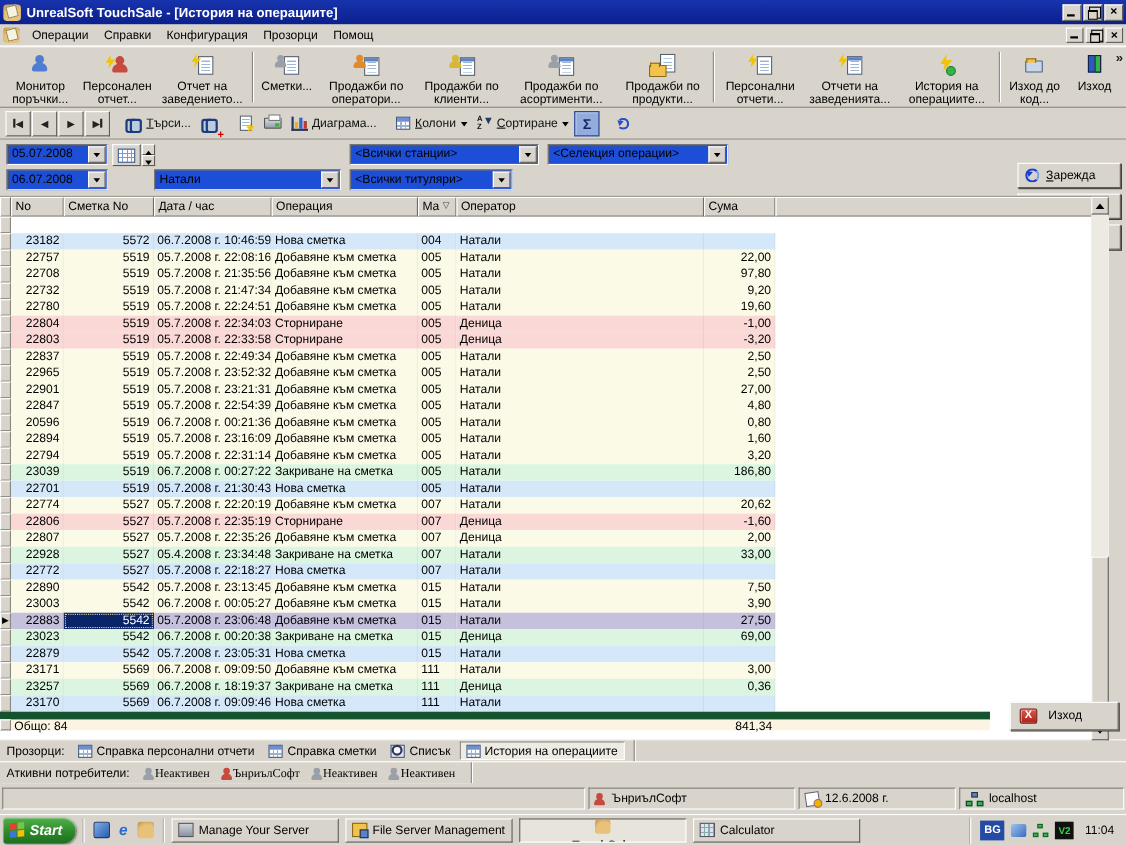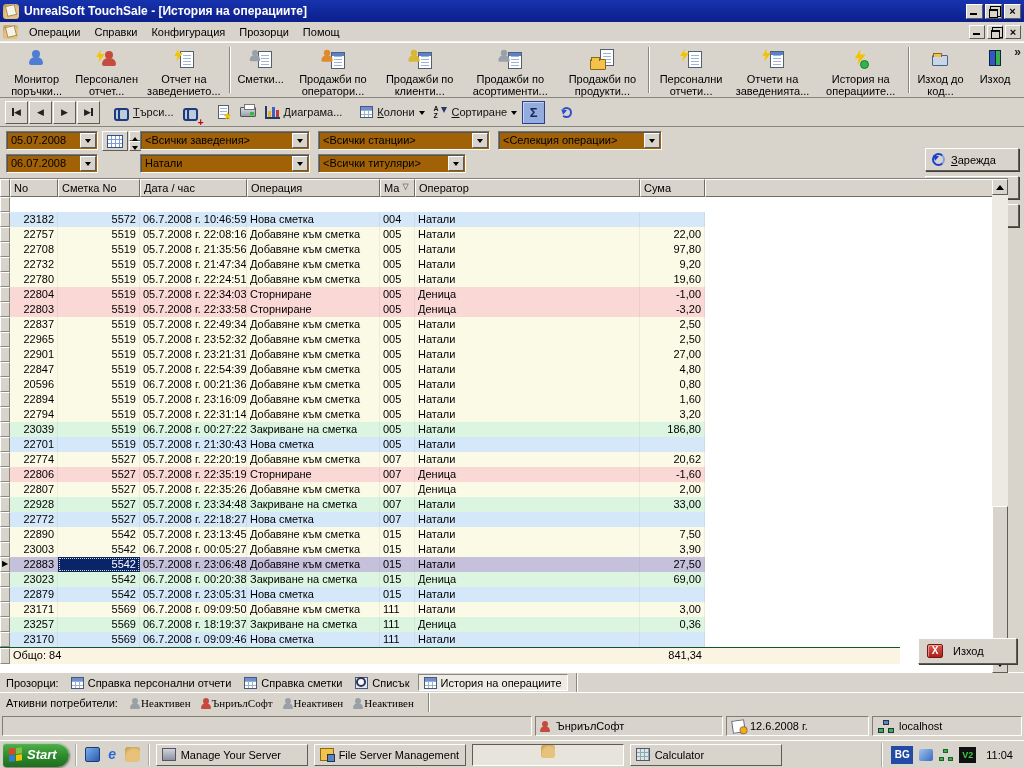--- a/index.html
+++ b/index.html
@@ -91,21 +91,21 @@
   .sortico { width:14px; height:14px; position:relative; font-size:7px; font-weight:bold; line-height:7px; }
   .sortico b { position:absolute; left:0; } .sortico b:nth-child(1){top:0} .sortico b:nth-child(2){top:7px}
   .sortico::after { content:""; position:absolute; right:1px; top:2px; border:3px solid transparent; border-top:6px solid #223a66; }
   .sigma-btn { background:#94abdd; border:1px solid #26408c; box-shadow:inset 1px 1px 0 #c6d4f2; font-weight:bold; font-size:13px; color:#10265e; }
   .rfr { width:11px; height:11px; border:2px solid #2a50c8; border-radius:50%; border-left-color:transparent; position:relative; }
   .rfr::after { content:""; position:absolute; left:-5px; top:-2px; border:3px solid transparent; border-right:5px solid #2a50c8; transform:rotate(40deg); }
   .darr { border:3px solid transparent; border-top:4px solid #000; margin-top:4px; }
 
   
   .work { position:relative; height:545px; background:#d8d4cc; }
-  .combo { position:absolute; height:19px; display:flex; align-items:stretch; background:#a16207; border:1px solid; border-color:#7b786f #fdfdfd #fdfdfd #7b786f; box-shadow:inset 1px 1px 0 #55534d; }
+  .combo { position:absolute; height:19px; display:flex; align-items:stretch; background:#1d4ed8; border:1px solid; border-color:#7b786f #fdfdfd #fdfdfd #7b786f; box-shadow:inset 1px 1px 0 #55534d; }
   .combo .val { flex:1; padding:2px 4px; white-space:nowrap; overflow:hidden; }
   .combo .drop { width:16px; display:flex; align-items:center; justify-content:center; margin:1px; background:#d8d4cc; border:1px solid; border-color:#fff #5f5c55 #5f5c55 #fff; }
   .combo .drop::after { content:""; border:3px solid transparent; border-top:4px solid #000; margin-top:4px; }
   .calbtn { position:absolute; width:26px; height:20px; display:flex; align-items:center; justify-content:center; }
   .calico { width:16px; height:13px; background:#fff; border:1px solid #33508a;
     background-image:repeating-linear-gradient(90deg, transparent 0 3px, #7b9bd2 3px 4px), repeating-linear-gradient(transparent 0 3px, #7b9bd2 3px 4px); }
   .spin { position:absolute; width:12px; height:20px; display:flex; flex-direction:column; }
   .spin b { flex:1; position:relative; background:#d8d4cc; border:1px solid; border-color:#fff #5f5c55 #5f5c55 #fff; }
   .spin b::after { content:""; position:absolute; left:2px; border:3px solid transparent; }
   .spin b.up::after { top:2px; border-bottom:4px solid #000; }
@@ -128,21 +128,21 @@
   .grow { display:flex; height:15px; }
   .c { line-height:15px; padding:0 3px; white-space:nowrap; overflow:hidden; border-right:1px solid rgba(120,120,120,.10); }
   .c.rs { width:10px; padding:0; background:#d8d4cc; border:1px solid; border-color:#fff #8a877f #8a877f #fff; font-size:8px; line-height:12px; text-align:center; }
   .w-no{width:48px;text-align:right} .w-acc{width:82px;text-align:right} .w-dt{width:107px} .w-op{width:133px}
   .w-st{width:35px} .w-opr{width:225px} .w-sum{width:65px;text-align:right} .fill{flex:1;border:none}
   .t-new  .c:not(.rs){background:#d4e8fa} .t-add .c:not(.rs){background:#fbfae6}
   .t-storno .c:not(.rs){background:#f9d8d6} .t-close .c:not(.rs){background:#dcf5e0}
   .grow.sel .c:not(.rs){background:#c5c1dc}
   .grow.sel .c.selcell{background:#0a246a;color:#fff;outline:1px dotted #ded9a8;outline-offset:-2px}
   .grow .fill{background:#fff !important}
-  .gfoot { position:absolute; left:0; top:468px; width:900px; height:17px; background:#fbf4e3; border-top:1px solid #14532d; display:flex; }
+  .gfoot { position:absolute; left:0; top:468px; width:900px; height:17px; background:#fbf4e3; border-top:7px solid #14532d; display:flex; }
   .gfoot .rs { width:10px; background:#d8d4cc; border:1px solid; border-color:#fff #8a877f #8a877f #fff; }
   .gfoot .lbl { padding:1px 3px; }
   .gfoot .fsum { position:absolute; left:640px; width:62px; text-align:right; padding-top:1px; }
 
   .vsb { position:absolute; top:0; right:0; width:16px; height:494px; background:#eceae3; }
   .sb { position:absolute; left:0; width:16px; height:16px; display:flex; align-items:center; justify-content:center; }
   .sb.up{top:0} .sb.dn{bottom:0}
   .sb.up::after { content:""; border:4px solid transparent; border-bottom:5px solid #000; margin-top:-3px; }
   .sb.dn::after { content:""; border:4px solid transparent; border-top:5px solid #000; margin-bottom:-3px; }
   .thumb { position:absolute; left:0; top:327px; width:16px; height:143px; background:#d8d4cc; border:1px solid; border-color:#fff #5f5c55 #5f5c55 #fff; }
@@ -402,24 +402,20 @@
       <span class="val">05.07.2008</span>
         <span class="drop"></span>
     </div>
     <div class="calbtn raised" style="left:102px; top:4px">
       <span class="calico"></span>
     </div>
     <div class="spin" style="left:129px; top:4px">
         <b class="up"></b>
         <b class="dn"></b>
       </div>
-    <div class="combo" style="left:140px; top:4px; width:170px">
-      <span class="val">&lt;Всички заведения&gt;</span>
-        <span class="drop"></span>
-    </div>
     <div class="combo" style="left:318px; top:4px; width:172px">
       <span class="val">&lt;Всички станции&gt;</span>
         <span class="drop"></span>
     </div>
     <div class="combo" style="left:498px; top:4px; width:164px">
       <span class="val">&lt;Селекция операции&gt;</span>
         <span class="drop"></span>
     </div>
 
     <div class="combo" style="left:6px; top:27px; width:92px">
@@ -676,21 +672,21 @@
             <span class="c w-op">Добавяне към сметка</span>
             <span class="c w-st">007</span>
             <span class="c w-opr">Деница</span>
             <span class="c w-sum">2,00</span>
             <span class="c fill"></span>
           </div>
           <div class="grow t-close">
             <span class="c rs"></span>
             <span class="c w-no">22928</span>
             <span class="c w-acc">5527</span>
-            <span class="c w-dt">05.7.2008 г. 23:34:48</span>
+            <span class="c w-dt">05.4.2008 г. 23:34:48</span>
             <span class="c w-op">Закриване на сметка</span>
             <span class="c w-st">007</span>
             <span class="c w-opr">Натали</span>
             <span class="c w-sum">33,00</span>
             <span class="c fill"></span>
           </div>
           <div class="grow t-new">
             <span class="c rs"></span>
             <span class="c w-no">22772</span>
             <span class="c w-acc">5527</span>

